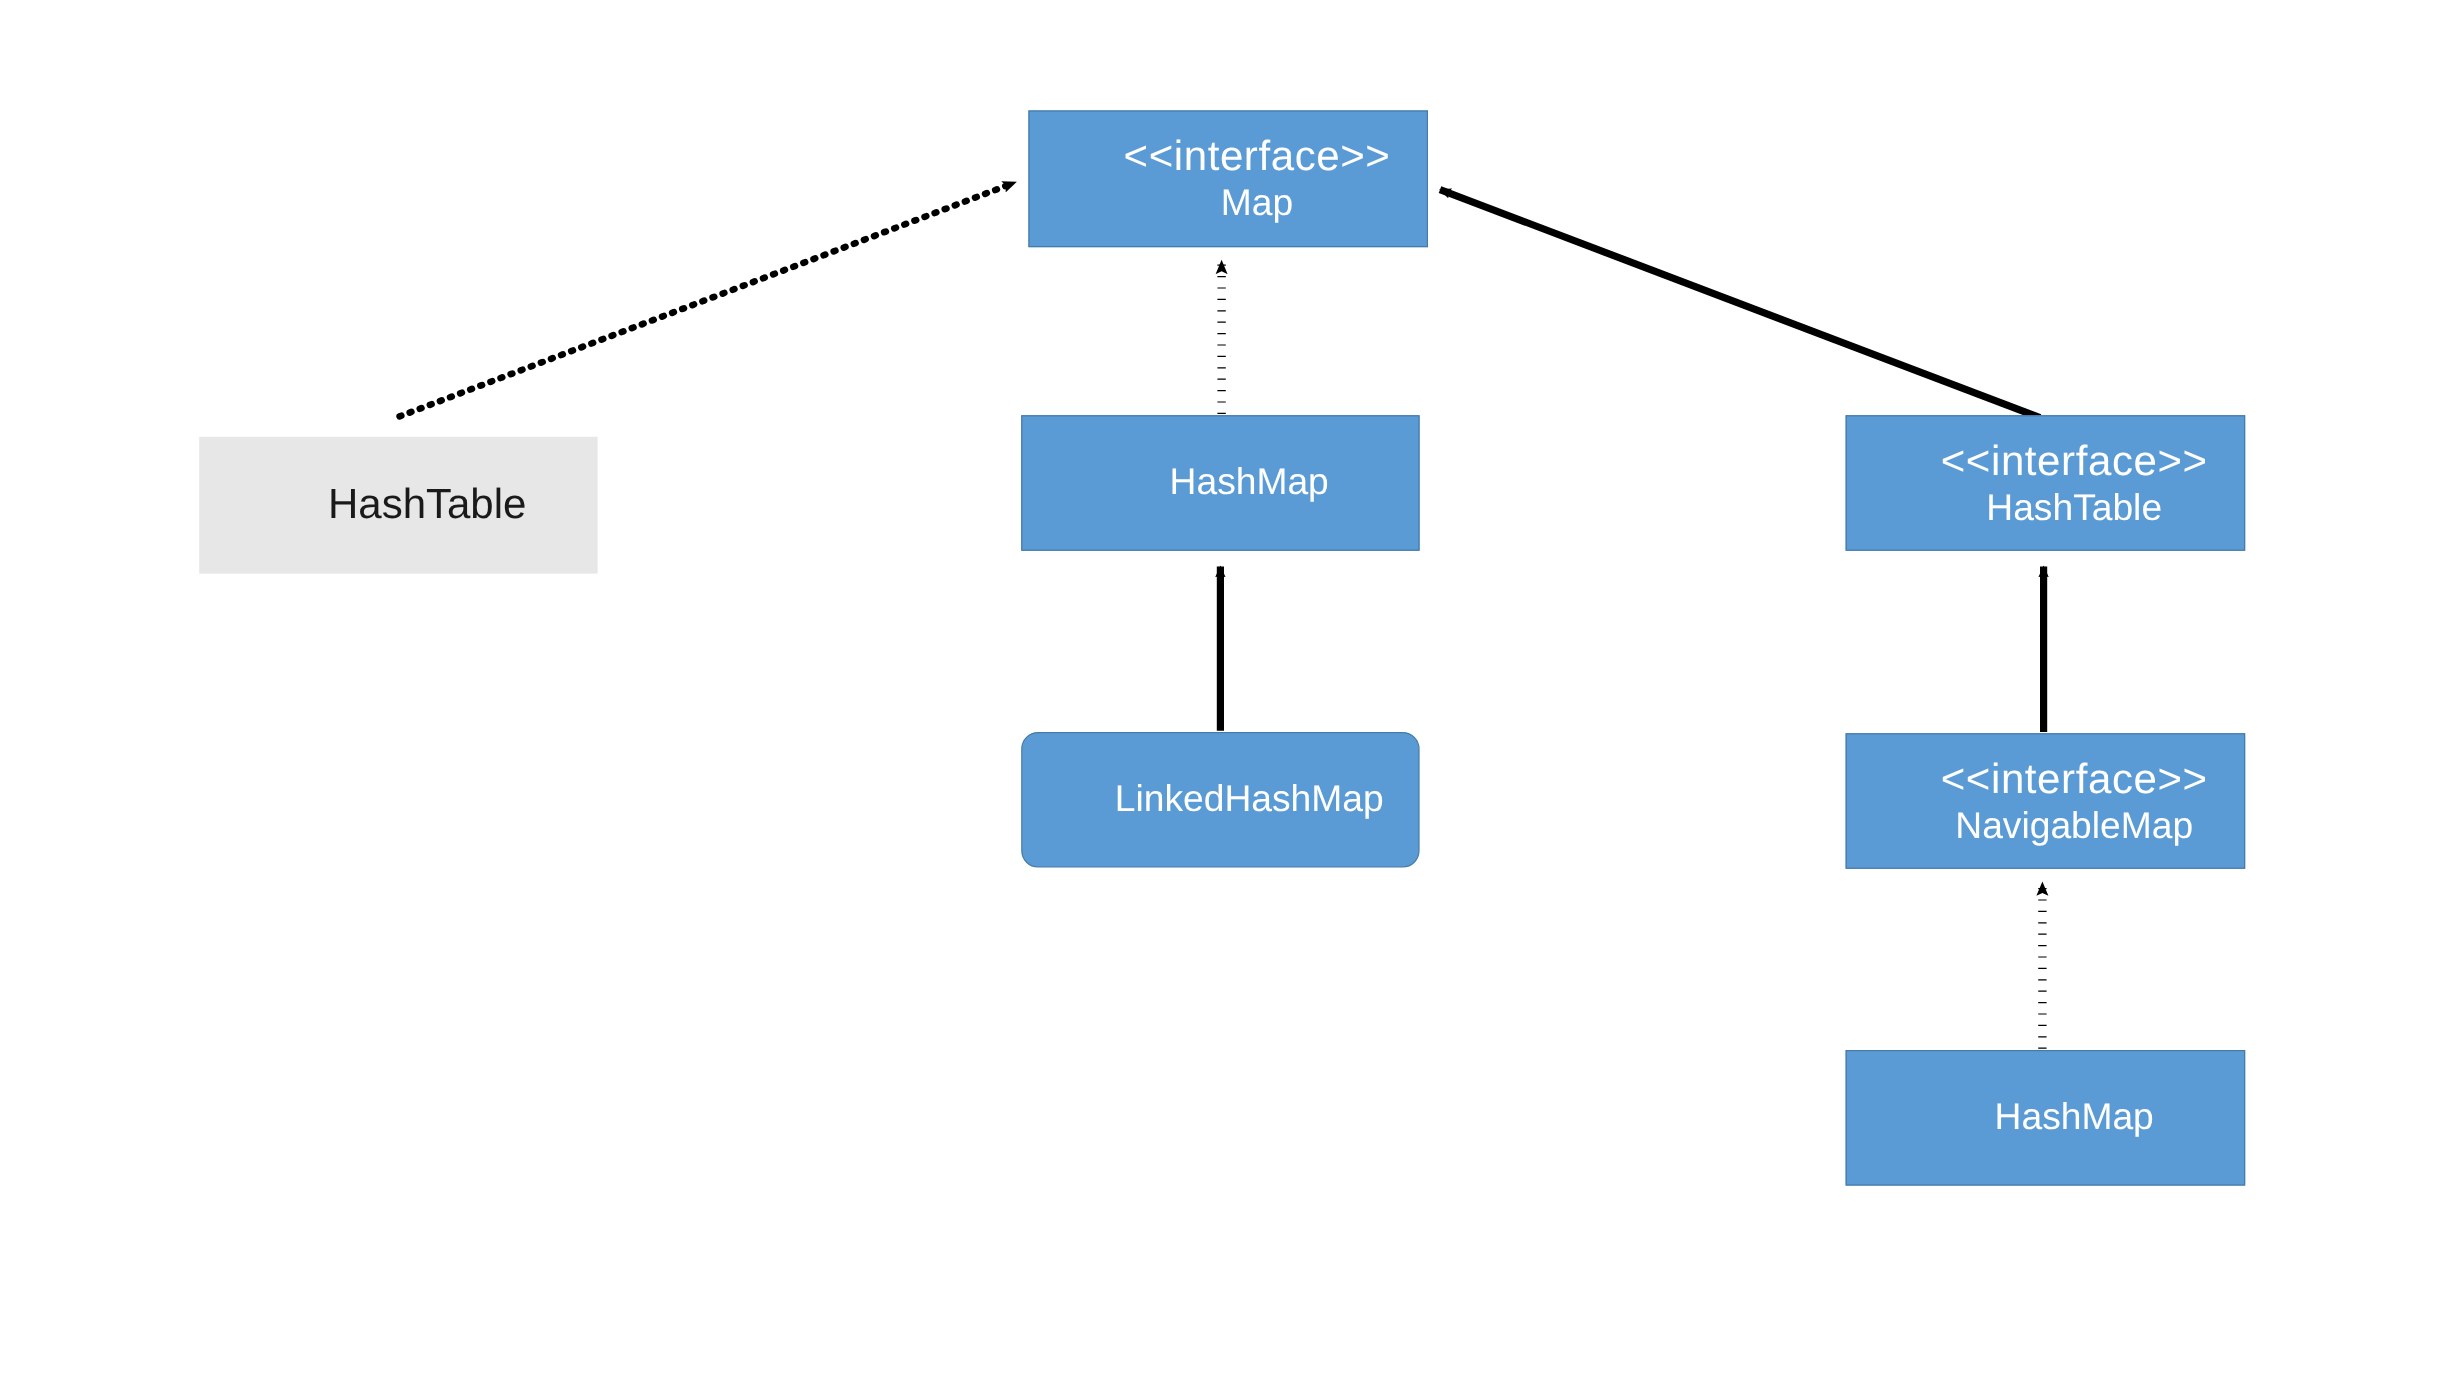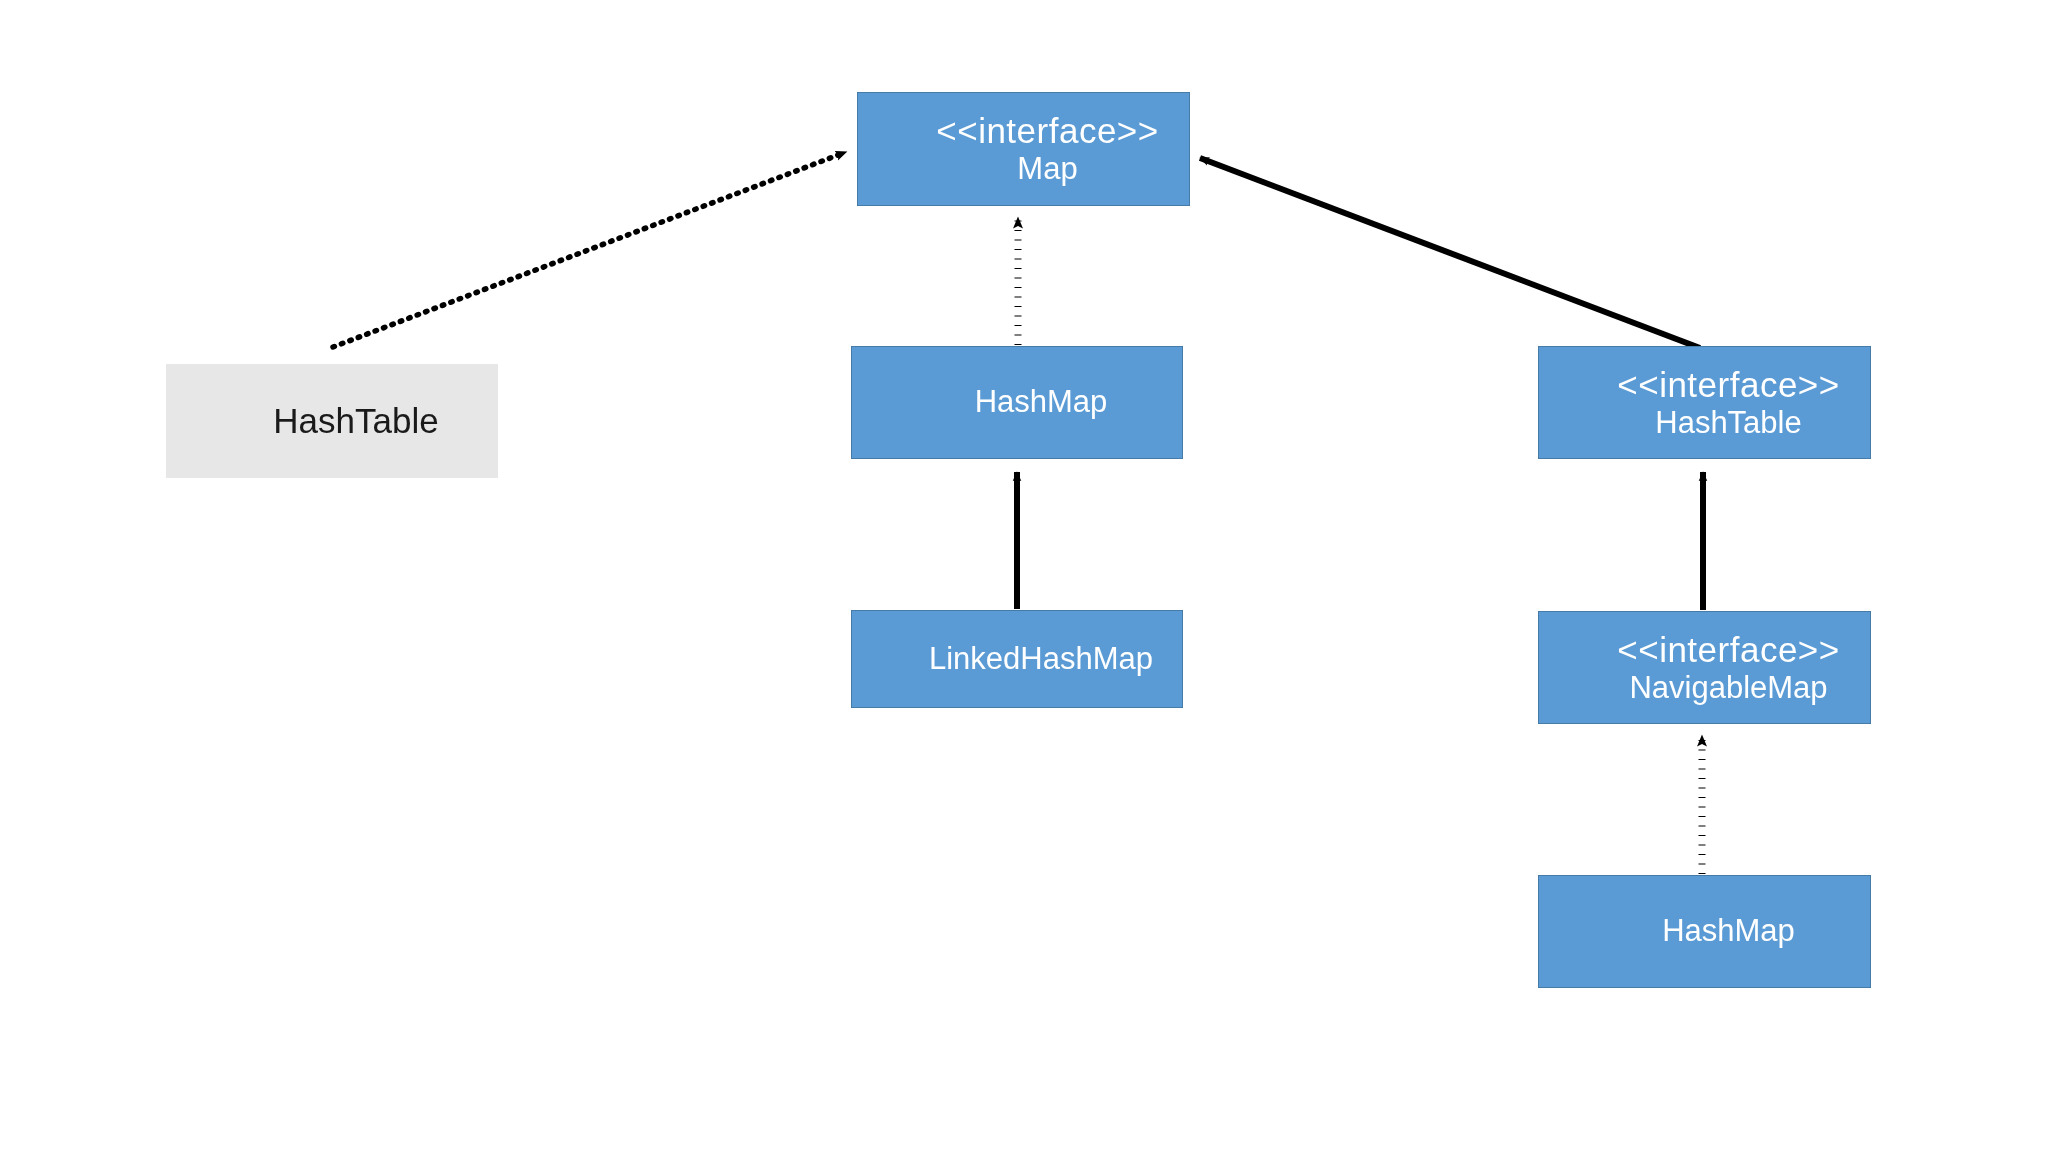--- a/index.html
+++ b/index.html
@@ -112,21 +112,21 @@
 
   <div class="node class-blue" style="left:851px; top:346px; width:332px; height:113px;">
     <div class="nodename">HashMap</div>
   </div>
 
   <div class="node iface-blue" style="left:1538px; top:346px; width:333px; height:113px;">
     <div class="stereotype">&lt;&lt;interface&gt;&gt;</div>
     <div class="nodename">HashTable</div>
   </div>
 
-  <div class="node class-blue" style="left:851px; top:610px; width:332px; height:98px;">
+  <div class="node class-blue" style="left:851px; top:610px; width:332px; height:113px;border-radius:14px;">
     <div class="nodename">LinkedHashMap</div>
   </div>
 
   <div class="node iface-blue" style="left:1538px; top:611px; width:333px; height:113px;">
     <div class="stereotype">&lt;&lt;interface&gt;&gt;</div>
     <div class="nodename">NavigableMap</div>
   </div>
 
   <div class="node class-blue" style="left:1538px; top:875px; width:333px; height:113px;">
     <div class="nodename">HashMap</div>

